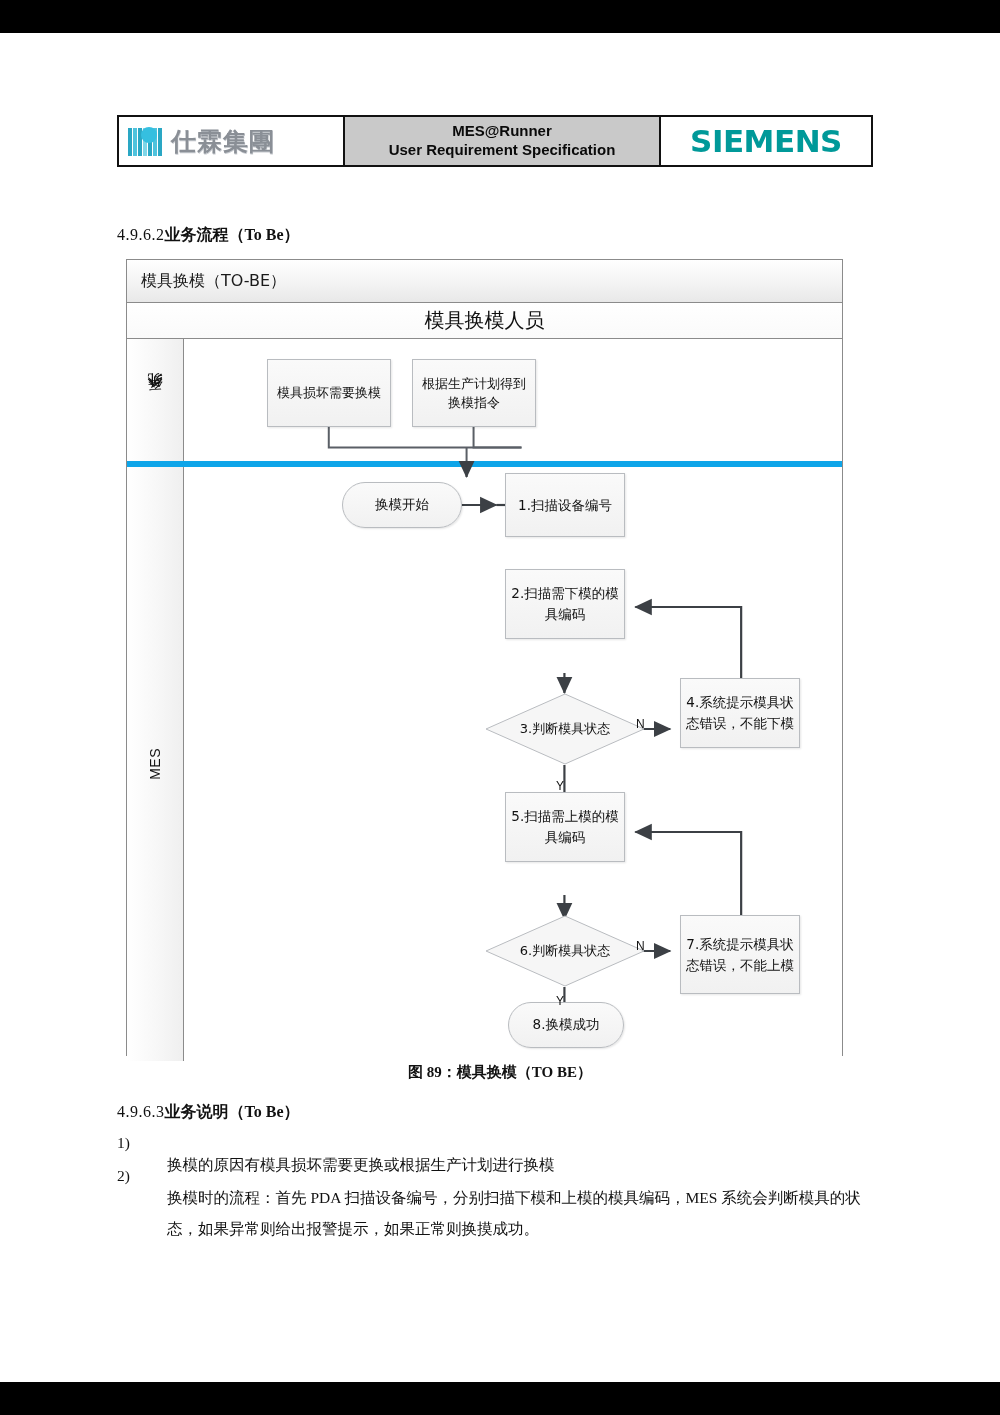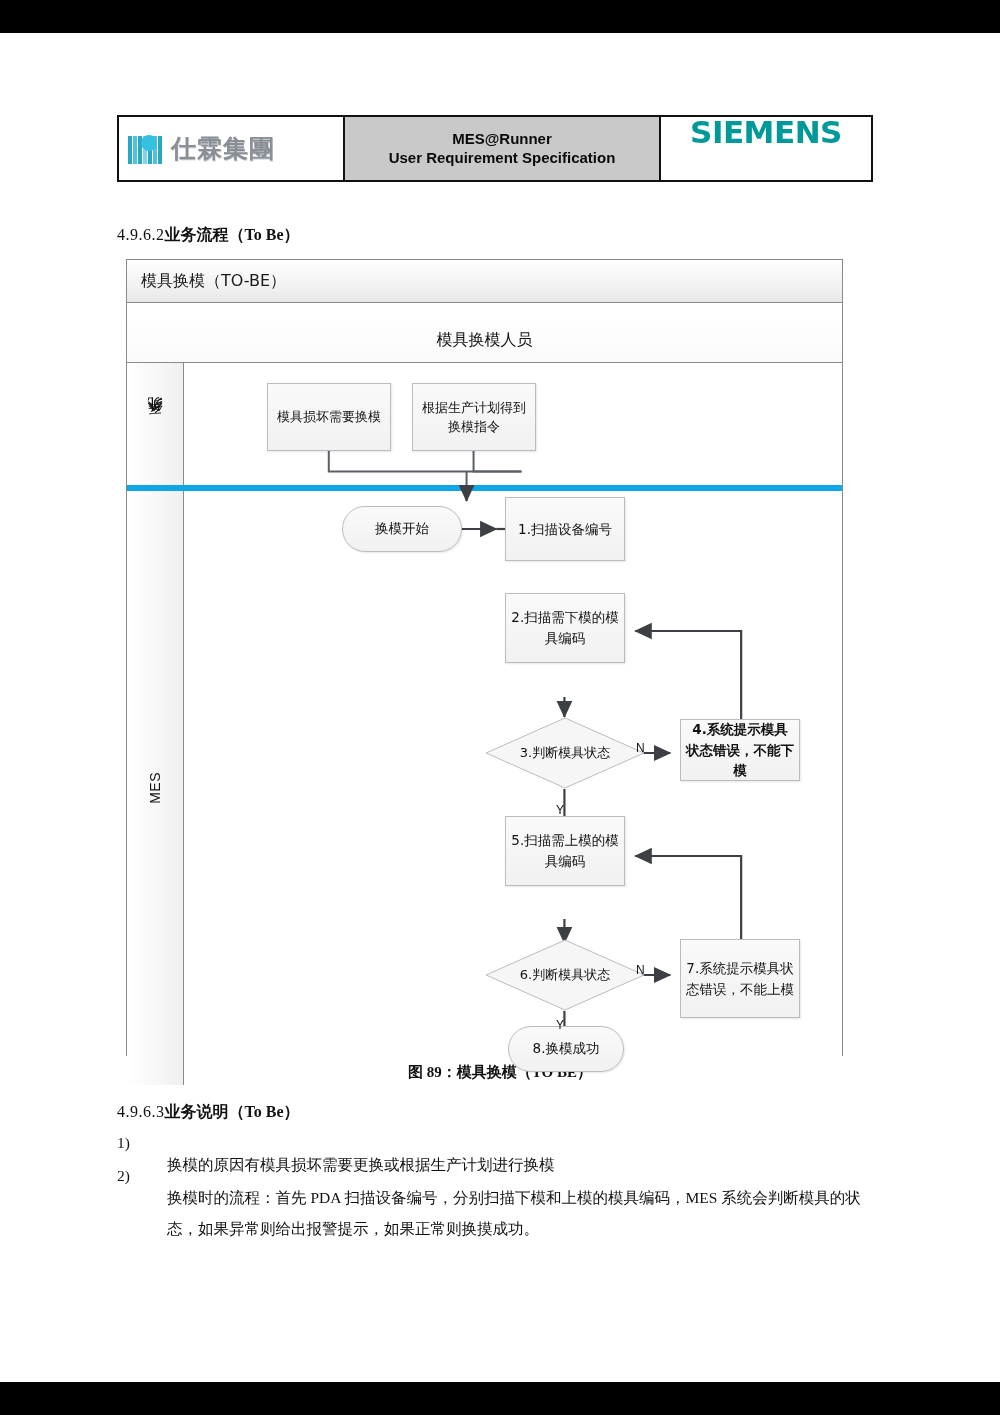--- a/index.html
+++ b/index.html
@@ -18,21 +18,21 @@
     position: absolute;
     left: 0; top: 33px;
     width: 1000px; height: 1349px;
     background: #ffffff;
   }
 
   
   .header {
     position: absolute;
     left: 117px; top: 82px;
-    width: 756px; height: 67px;
+    width: 756px; height: 52px;
     border: 2px solid #111;
     box-sizing: border-box;
     display: flex;
     background: #ffffff;
   }
   .hdr-logo {
     width: 226px;
     border-right: 2px solid #111;
     box-sizing: border-box;
     display: flex;
@@ -68,20 +68,21 @@
     justify-content: center;
     font-family: "Liberation Sans", sans-serif;
     color: #0a0a0a;
   }
   .hdr-center .l1 { font-size: 15px; font-weight: 700; line-height: 1.25; }
   .hdr-center .l2 { font-size: 15px; font-weight: 700; line-height: 1.25; }
   .hdr-right {
     width: 210px;
     background: #fff;
     display: flex;
+    align-items: center;
     justify-content: center;
   }
   .siemens {
     font-family: "DejaVu Sans", sans-serif;
     font-size: 31px;
     font-weight: 700;
     letter-spacing: -0.5px;
     color: #009999;
     line-height: 1;
   }
@@ -139,31 +140,30 @@
     box-sizing: border-box;
     background: linear-gradient(to bottom, #ffffff 0%, #f2f2f2 60%, #e8e8e8 100%);
     display: flex;
     align-items: center;
     padding-left: 14px;
     font-family: "DejaVu Sans", sans-serif;
     font-size: 16px;
     color: #1a1a1a;
   }
   .dg-pool-head {
-    height: 44px;
+    height: 36px;
     border-bottom: 1px solid #8b8b8b;
     box-sizing: border-box;
     background: linear-gradient(to bottom, #ffffff 0%, #fafafa 100%);
     display: flex;
     align-items: center;
     justify-content: center;
     font-family: "Liberation Serif", serif;
-    font-size: 16px;
-    color: #111;
-    margin-top: 16px;
+    font-size: 20px;
+    color: #111;
   }
   .dg-body { position: relative; height: 723px; }
 
   .lane {
     display: flex;
     box-sizing: border-box;
   }
   .lane-label {
     width: 57px;
     flex: none;
@@ -362,21 +362,21 @@
 
           <div class="diamond-wrap" style="left:301px; top:226px; width:160px; height:72px;">
             <svg width="160" height="72" viewBox="0 0 160 72" xmlns="http://www.w3.org/2000/svg">
               <polygon points="80,1 159,36 80,71 1,36" fill="#f6f6f6" stroke="#b9bcc0" stroke-width="1"></polygon>
             </svg>
             <div class="dlabel">
                 <span>3.判断模具状态</span>
               </div>
           </div>
 
-          <div class="node task" style="left:496px; top:228px; width:120px; height:62px;font-weight:bold;">
+          <div class="node task" style="left:496px; top:211px; width:120px; height:70px;">
             <span>4.系统提示模具状态错误，不能下模</span>
           </div>
 
           <div class="node task" style="left:321px; top:325px; width:120px; height:70px;">
             <span>5.扫描需上模的模具编码</span>
           </div>
 
           <div class="diamond-wrap" style="left:301px; top:448px; width:160px; height:72px;">
             <svg width="160" height="72" viewBox="0 0 160 72" xmlns="http://www.w3.org/2000/svg">
               <polygon points="80,1 159,36 80,71 1,36" fill="#f6f6f6" stroke="#b9bcc0" stroke-width="1"></polygon>

